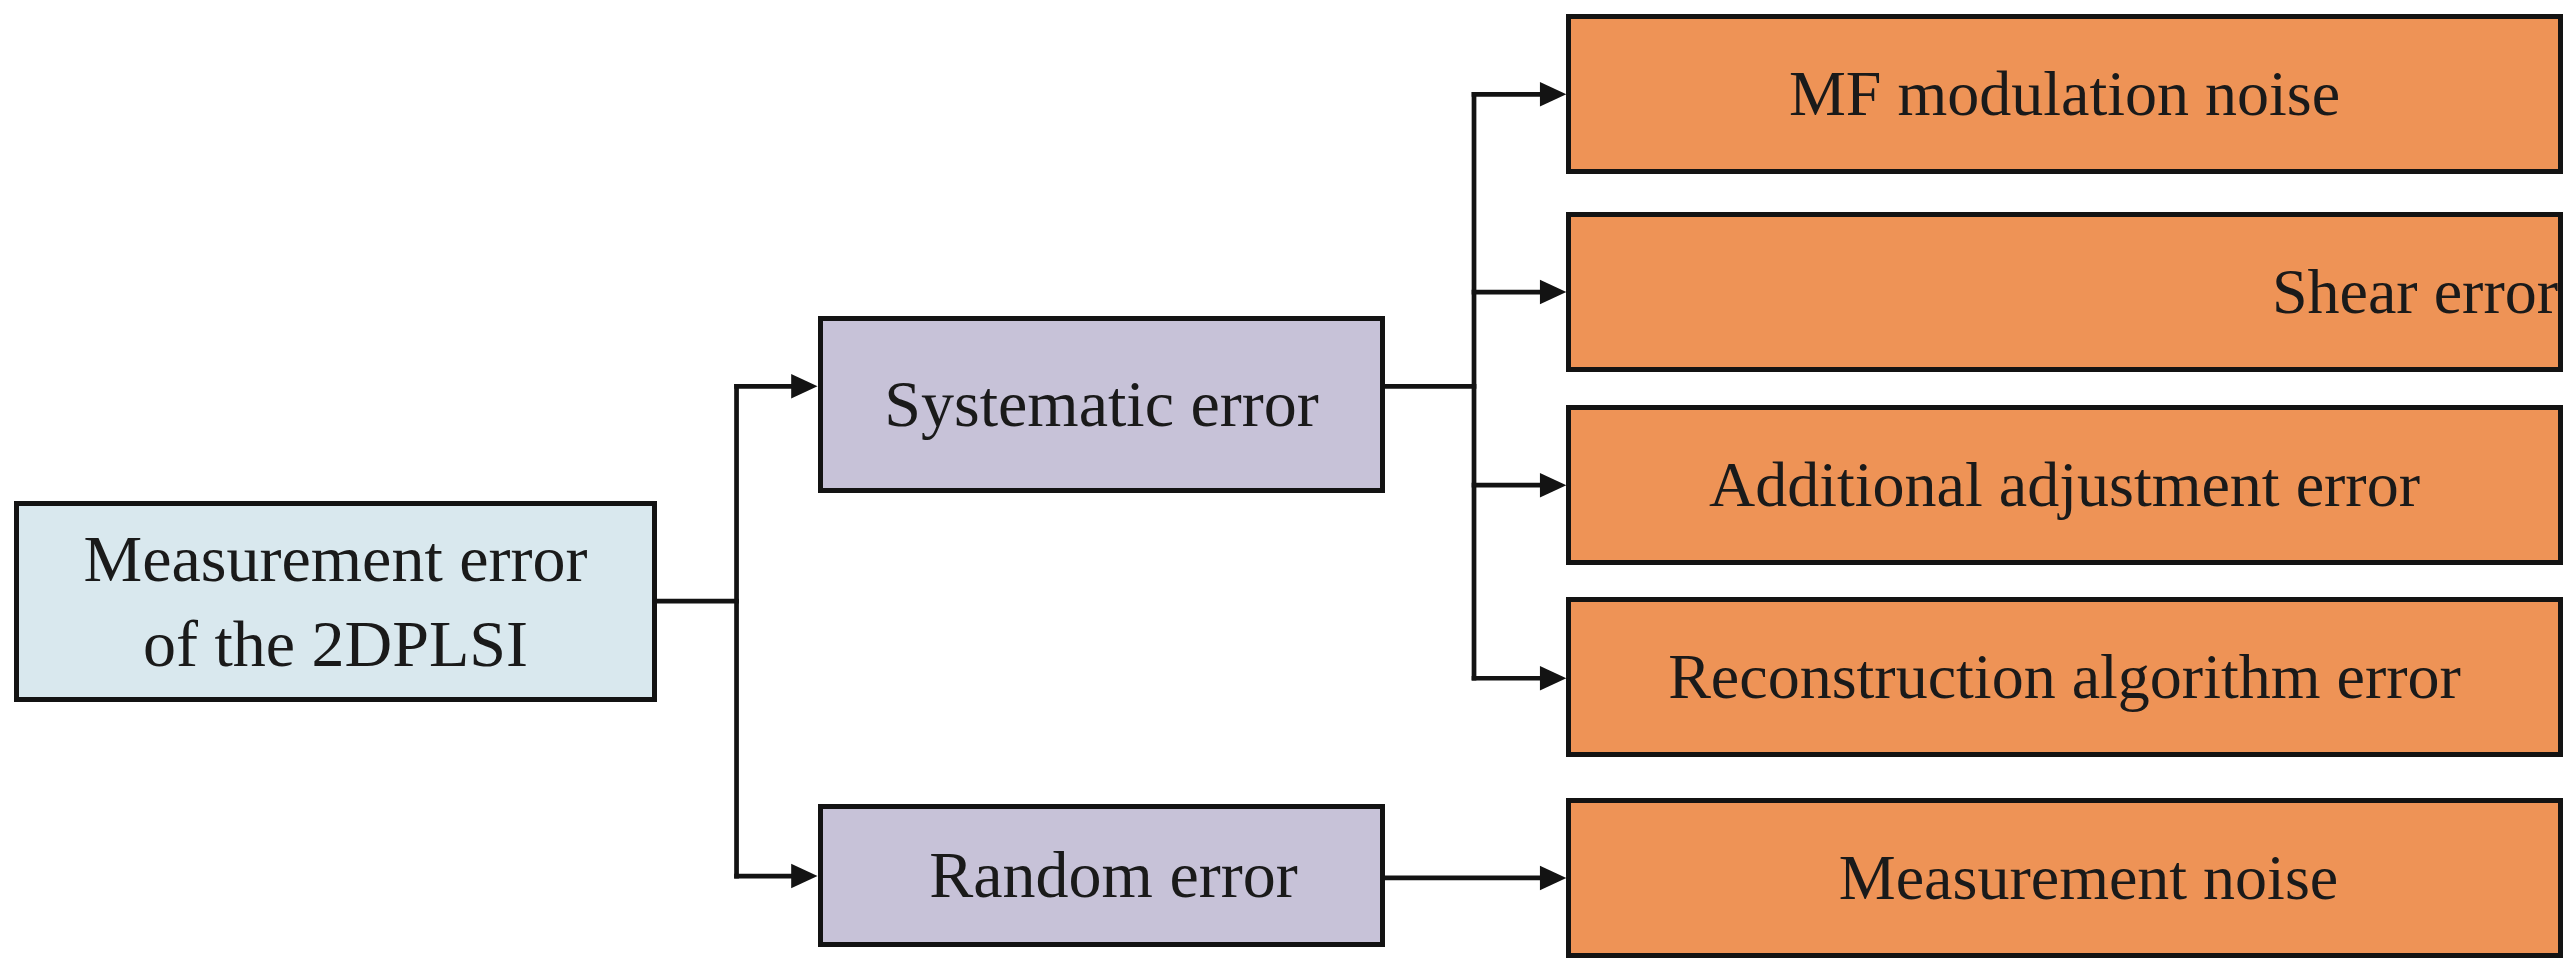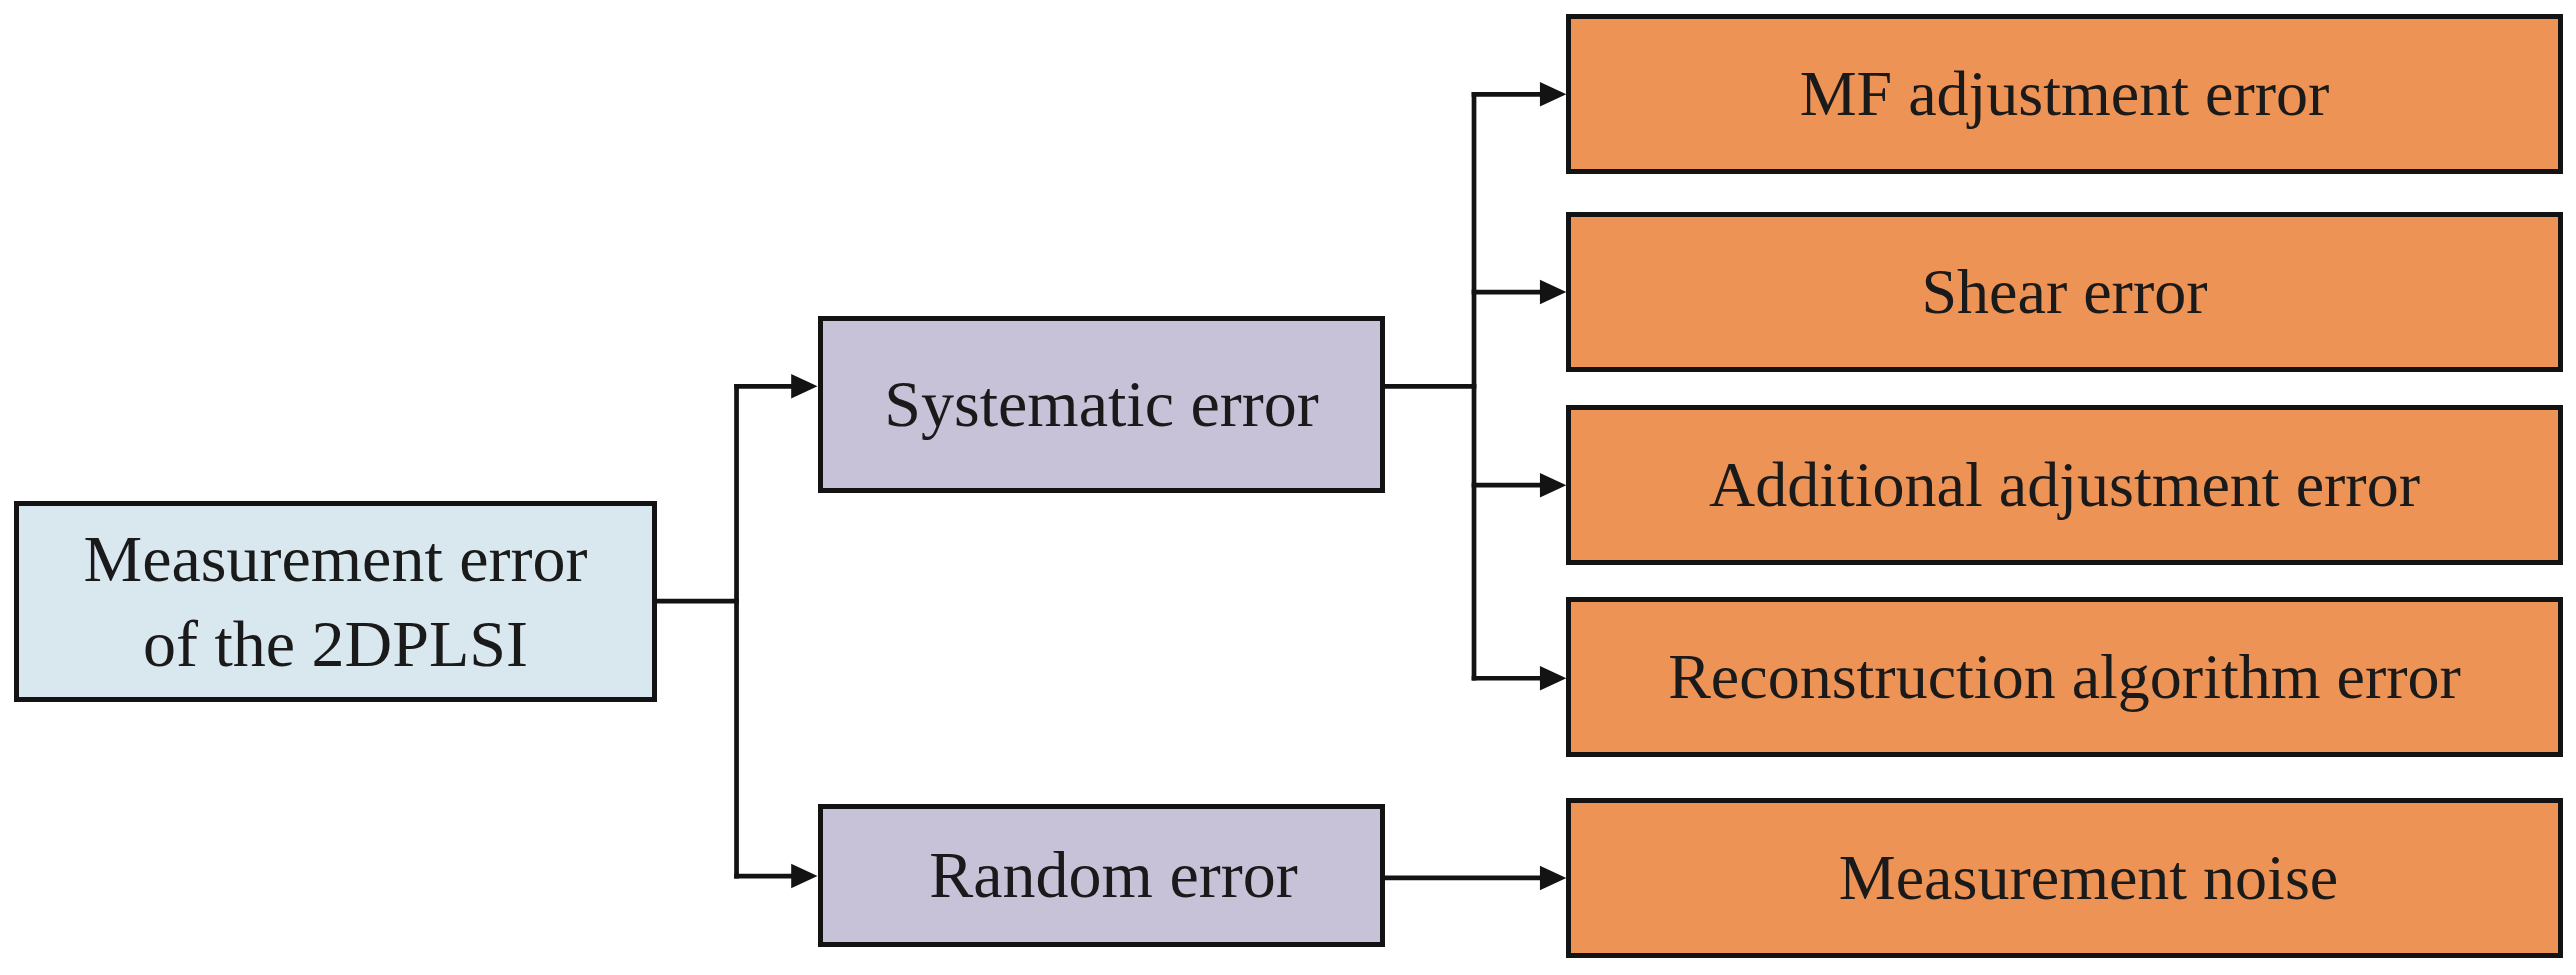--- a/index.html
+++ b/index.html
@@ -67,21 +67,21 @@
   .box-systematic { top: 316px; height: 177px; }
   .box-random     { top: 804px; height: 143px; padding-left: 24px; }
   .box-leaf {
     left: 1566px;
     width: 997px;
     height: 160px;
     background: var(--leaf-fill);
     font-size: 64px;
   }
   .box-leaf-1 { top: 14px; }
-  .box-leaf-2 { top: 212px; }
+  .box-leaf-2 { top: 212px; align-items: flex-end; }
   .box-leaf-3 { top: 405px; }
   .box-leaf-4 { top: 597px; text-align: right; }
   .box-leaf-5 { top: 798px; padding-left: 48px; }
 </style>
 </head>
 <body>
 
 <div class="canvas">
 
   <svg class="connectors" viewBox="0 0 2735 1036" xmlns="http://www.w3.org/2000/svg" aria-hidden="true">
@@ -123,21 +123,21 @@
 
   <div class="box box-category box-systematic">
     <div>Systematic error</div>
   </div>
 
   <div class="box box-category box-random">
     <div>Random error</div>
   </div>
 
   <div class="box box-leaf box-leaf-1">
-    <div>MF adjustment error</div>
+    <div>MF modulation noise</div>
   </div>
 
   <div class="box box-leaf box-leaf-2">
     <div>Shear error</div>
   </div>
 
   <div class="box box-leaf box-leaf-3">
     <div>Additional adjustment error</div>
   </div>
 

